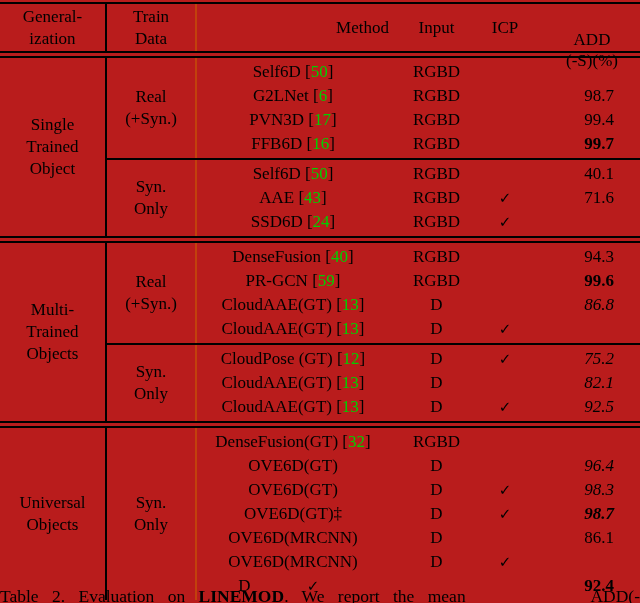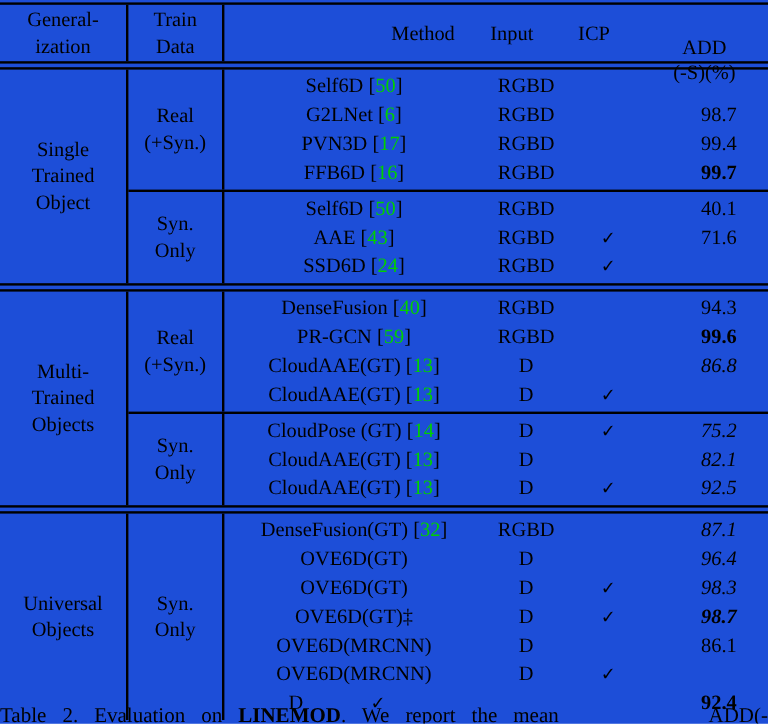--- a/index.html
+++ b/index.html
@@ -1,40 +1,40 @@
 <!DOCTYPE html>
 <html><head>
 <meta charset="utf-8">
 <style>
   * { margin:0; padding:0; box-sizing:border-box; }
   html,body { width:640px; height:603px; }
   body { background:#fff; color:#000; font-family:"Liberation Serif","DejaVu Serif",serif; font-size:17px; }
-  .page { position:relative; width:640px; height:603px; overflow:hidden; background:#1d4ed8; }
+  .page { position:relative; width:640px; height:603px; overflow:hidden; background:#b91c1c; }
 
   .tbl { position:absolute; top:2px; left:0; width:640px; border-top:2px solid #000; }
 
   .hrow { display:flex; align-items:stretch; height:47px; }
   .c-gen { width:107px; border-right:2px solid #000; display:flex; align-items:center; justify-content:center;
            text-align:center; white-space:pre-line; line-height:22px; }
-  .c-train { width:80px; border-right:2px solid #000000; display:flex; align-items:center; justify-content:center;
+  .c-train { width:90px; border-right:2px solid #c2410c; display:flex; align-items:center; justify-content:center;
              text-align:center; white-space:pre-line; line-height:22px; }
   .c-rest { flex:1; display:flex; align-items:center; }
   .h-method { width:192px; text-align:right; }
   .h-input { width:95px; text-align:center; }
   .h-icp { width:42px; text-align:center; }
   .h-add { flex:1; text-align:center; white-space:pre-line; line-height:21px; padding-left:18px;margin-top:44px; }
 
   .rule2 { height:7px; border-top:2px solid #000; border-bottom:2px solid #000; }
 
   .block { display:flex; align-items:stretch; }
   .b-right { flex:1; }
   .sub { display:flex; align-items:stretch; }
   .sub + .sub { border-top:2px solid #000; }
   .rows { flex:1; padding:2px 0; }
-  .row { display:flex; height:24px; line-height:24px;margin-left:12px; }
+  .row { display:flex; height:24px; line-height:24px; }
   .r-m { width:192px; text-align:center; white-space:nowrap; }
   .r-i { width:95px; text-align:center; }
   .r-p { width:42px; text-align:center; font-weight:bold; font-family:"DejaVu Sans",sans-serif; font-size:15px; }
   .r-v { flex:1; text-align:right; padding-right:26px; }
   .r-v[data-vs="bold"] { font-weight:bold; }
   .r-v[data-vs="italic"] { font-style:italic; }
   .r-v[data-vs="bold-italic"] { font-weight:bold; font-style:italic; }
 
   .cite { }
 
@@ -157,21 +157,21 @@
                   <span class="r-i">D</span>
                   <span class="r-p">✓</span>
                 </div>
               </div>
             </div>
             <div class="sub">
               <div class="c-train">Syn.
 Only</div>
               <div class="rows">
                 <div class="row">
-                  <span class="r-m"><span>CloudPose (GT) [</span><span class="cite" style="color: rgb(0, 208, 0);">14</span><span>]</span></span>
+                  <span class="r-m"><span>CloudPose (GT) [</span><span class="cite" style="color: rgb(0, 208, 0);">12</span><span>]</span></span>
                   <span class="r-i">D</span>
                   <span class="r-p">✓</span>
                   <span class="r-v" data-vs="italic">75.2</span>
                 </div>
                 <div class="row">
                   <span class="r-m"><span>CloudAAE(GT) [</span><span class="cite" style="color: rgb(0, 208, 0);">13</span><span>]</span></span>
                   <span class="r-i">D</span>
                   <span class="r-p"></span>
                   <span class="r-v" data-vs="italic">82.1</span>
                 </div>
@@ -191,21 +191,20 @@
 Objects</div>
           <div class="b-right">
             <div class="sub">
               <div class="c-train">Syn.
 Only</div>
               <div class="rows">
                 <div class="row">
                   <span class="r-m"><span>DenseFusion(GT) [</span><span class="cite" style="color: rgb(0, 208, 0);">32</span><span>]</span></span>
                   <span class="r-i">RGBD</span>
                   <span class="r-p"></span>
-                  <span class="r-v" data-vs="italic">87.1</span>
                 </div>
                 <div class="row">
                   <span class="r-m"><span>OVE6D(GT)</span><span class="cite" style="color: rgb(0, 208, 0);"></span><span></span></span>
                   <span class="r-i">D</span>
                   <span class="r-p"></span>
                   <span class="r-v" data-vs="italic">96.4</span>
                 </div>
                 <div class="row">
                   <span class="r-m"><span>OVE6D(GT)</span><span class="cite" style="color: rgb(0, 208, 0);"></span><span></span></span>
                   <span class="r-i">D</span>

